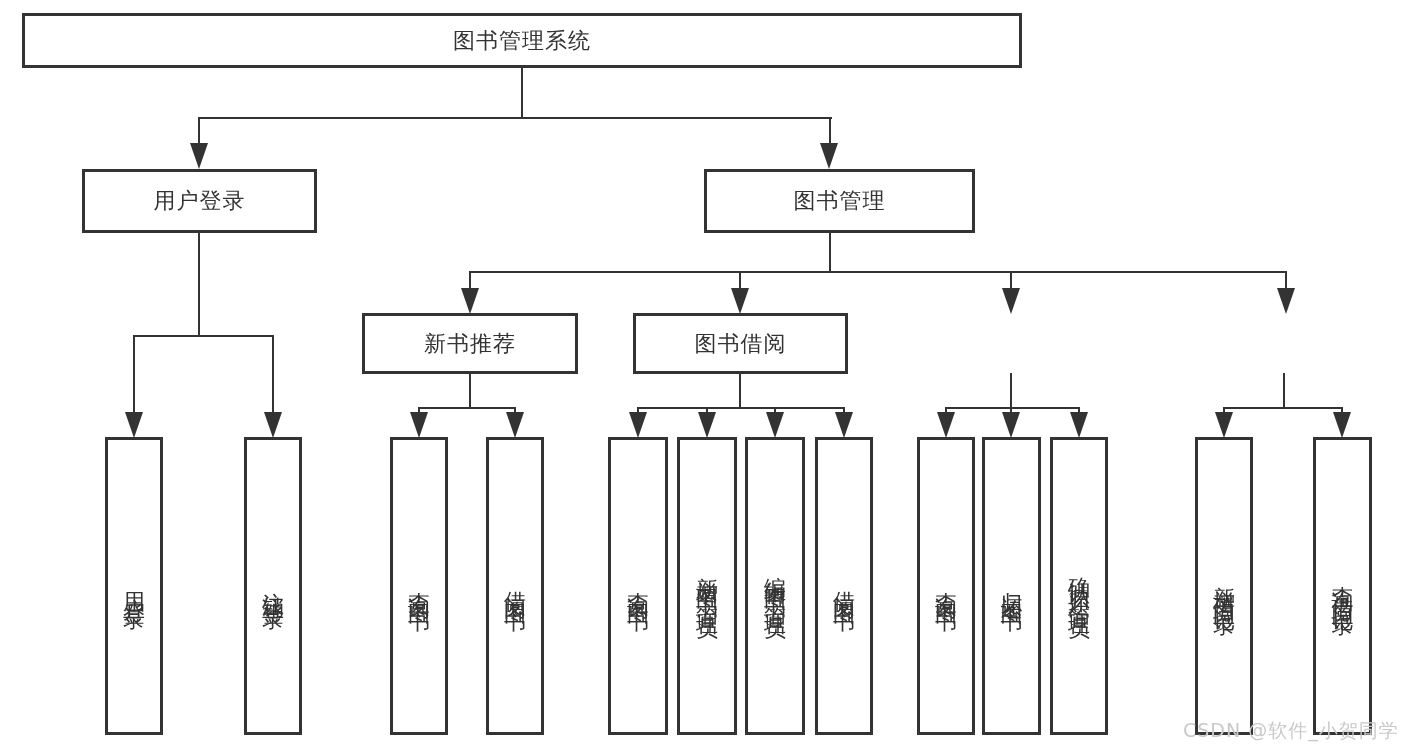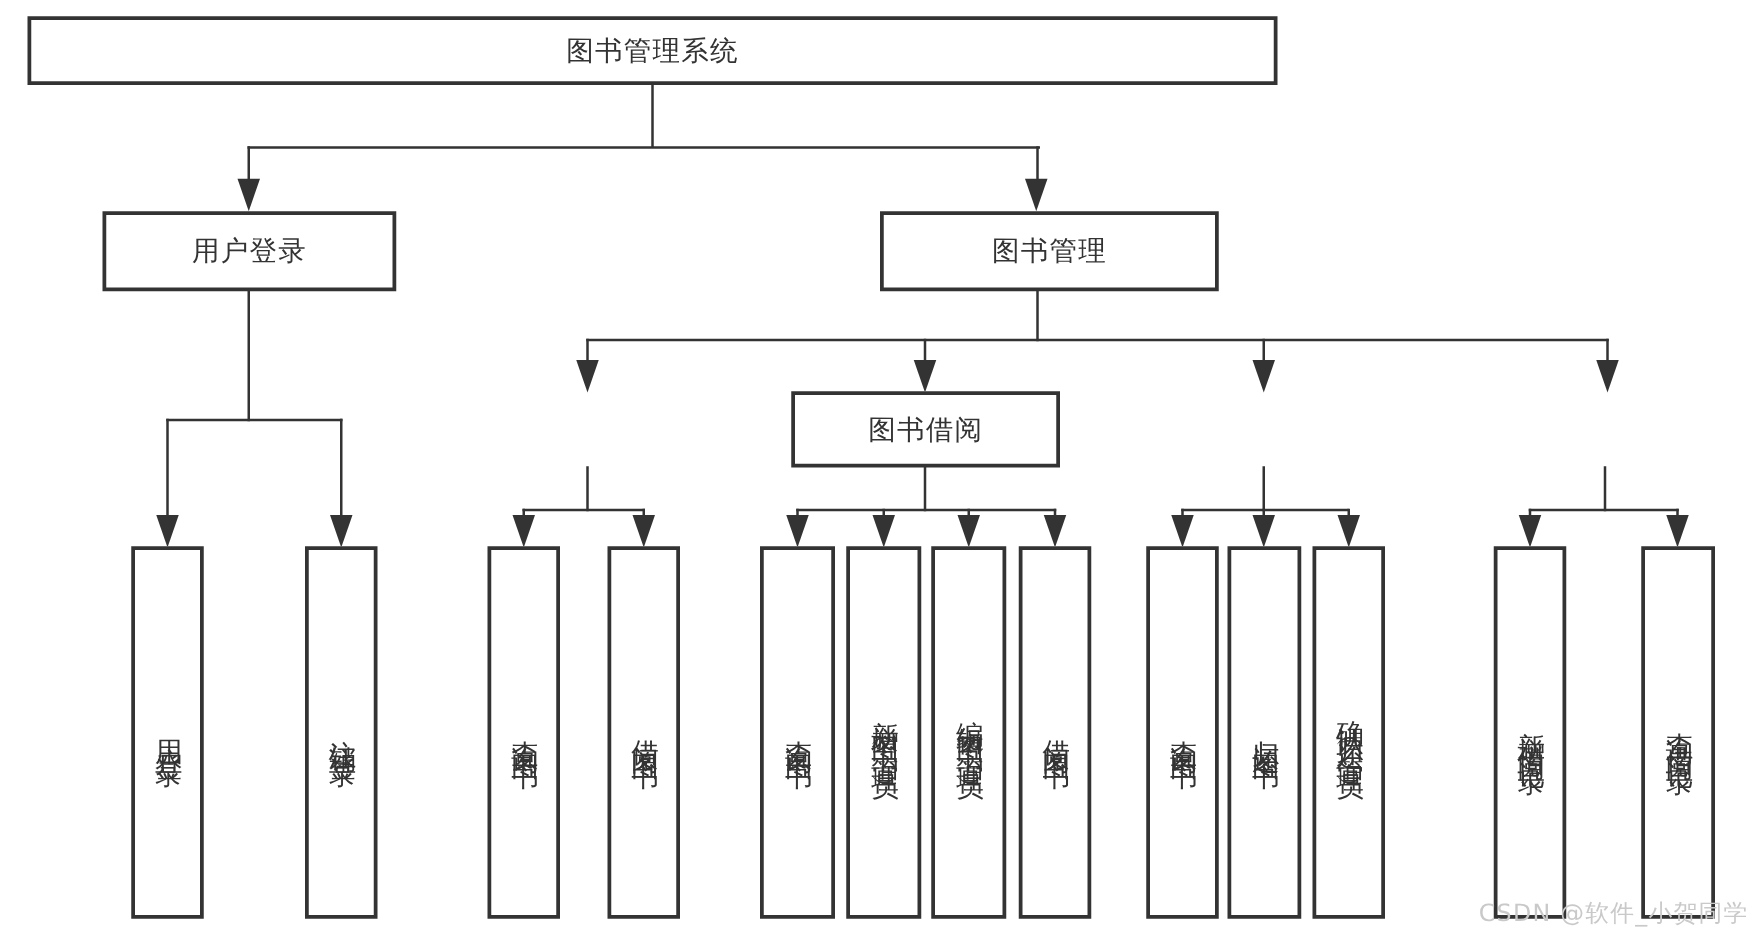--- a/index.html
+++ b/index.html
@@ -73,20 +73,23 @@
   <div class="hline" style="left:469px;top:271px;width:818px;height:2px;"></div>
   <div class="vline" style="left:469px;top:271px;width:2px;height:20px;"></div>
   <div class="arrow" style="left:461px;top:288px;"></div>
   <div class="vline" style="left:739px;top:271px;width:2px;height:20px;"></div>
   <div class="arrow" style="left:731px;top:288px;"></div>
   <div class="vline" style="left:1010px;top:271px;width:2px;height:20px;"></div>
   <div class="arrow" style="left:1002px;top:288px;"></div>
   <div class="vline" style="left:1285px;top:271px;width:2px;height:20px;"></div>
   <div class="arrow" style="left:1277px;top:288px;"></div>
 
+  <div class="box" style="left:362px;top:313px;width:216px;height:61px;">
+    <span>新书推荐</span>
+  </div>
   <div class="box" style="left:633px;top:313px;width:215px;height:61px;">
     <span>图书借阅</span>
   </div>
 
   <div class="vline" style="left:469px;top:373px;width:2px;height:36px;"></div>
   <div class="hline" style="left:418px;top:407px;width:98px;height:2px;"></div>
   <div class="vline" style="left:418px;top:407px;width:2px;height:8px;"></div>
   <div class="arrow" style="left:410px;top:412px;"></div>
   <div class="vline" style="left:514px;top:407px;width:2px;height:8px;"></div>
   <div class="arrow" style="left:506px;top:412px;"></div>

